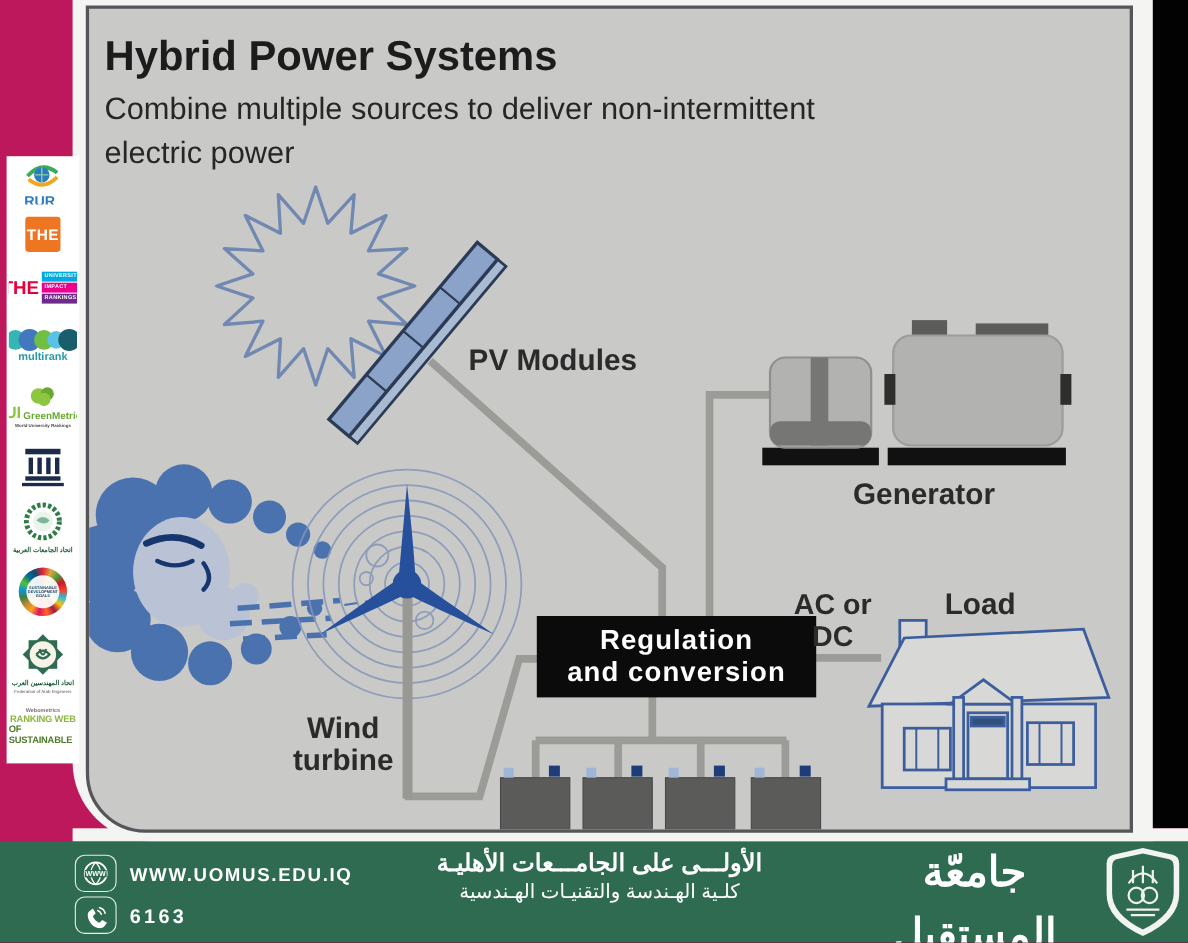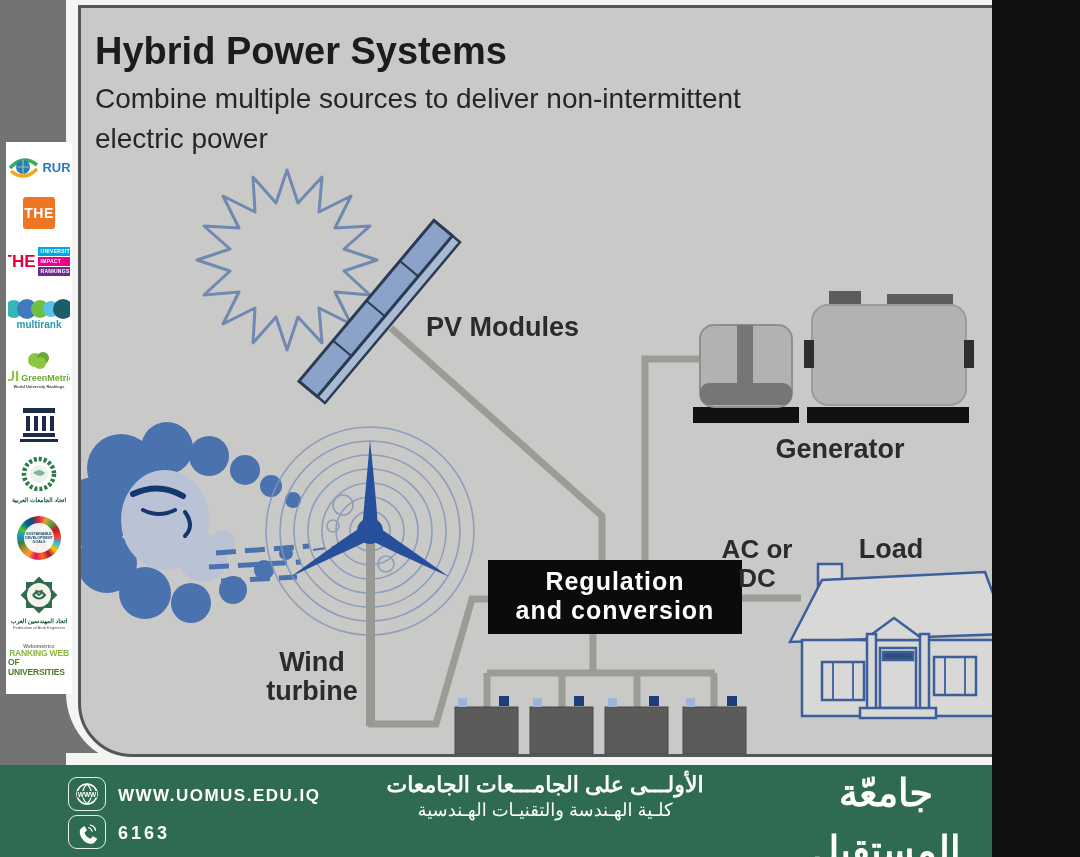--- a/index.html
+++ b/index.html
@@ -1,33 +1,33 @@
 <!DOCTYPE html>
 <html><head>
 <meta charset="utf-8">
 <style>
   html,body{margin:0;padding:0;background:#111;}
-  .stage{position:relative;width:992px;height:857px;overflow:hidden;
-         background:#737373;font-family:"Liberation Sans",sans-serif;}
+  .stage{position:relative;width:1080px;height:857px;overflow:hidden;
+         background:#be185d;font-family:"Liberation Sans",sans-serif;}
   
   .black-strip{position:absolute;left:1046px;top:0;width:34px;height:753px;background:#020202;}
   
   .panel-bg{position:absolute;left:66px;top:0;width:982px;height:765px;background:#f4f4f2;
             border-bottom-left-radius:72px;}
   .white-strip{position:absolute;left:66px;top:753px;width:1014px;height:12px;background:#f4f4f2;}
   
   .panel{position:absolute;left:78px;top:5px;width:946px;height:746px;background:#c9c9c7;
          border:3px solid #55565a;border-bottom-left-radius:54px;overflow:hidden;z-index:2;}
   .panel svg{position:absolute;inset:0;font-family:"Liberation Sans",sans-serif;}
 
   
   .sidebar{position:absolute;left:6px;top:142px;width:66px;height:552px;background:#ffffff;z-index:3;
            display:flex;flex-direction:column;align-items:center;gap:7px;padding-top:6px;box-sizing:border-box;}
   .logo{display:flex;flex-direction:column;align-items:center;justify-content:center;width:62px;overflow:hidden;}
-  .rur-row{display:flex;align-items:center;gap:1px;}
+  .rur-row{display:flex;gap:1px;flex-direction:column;}
   .rur-text{color:#2b7bbd;font-weight:bold;font-size:13px;}
   .the-box{width:32px;height:32px;background:#ee7623;border-radius:3px;display:flex;align-items:center;justify-content:center;}
   .the-box span{color:#fff;font-weight:bold;font-size:14px;letter-spacing:.5px;}
   .impact{display:flex;align-items:center;gap:2px;}
   .impact-the{color:#e4003a;font-weight:bold;font-size:17px;line-height:1;}
   .impact-bars{display:flex;flex-direction:column;gap:1px;}
   .impact-bar{color:#fff;font-weight:bold;font-size:5px;line-height:1.4;padding:1px 3px;letter-spacing:.3px;}
   .bar-univ{background:#00a9e0;}.bar-imp{background:#ec008c;}.bar-rank{background:#6e2b8b;}
   .mr-circles{display:flex;align-items:center;height:22px;}
   .mr-circles i{display:block;border-radius:50%;margin-left:-6px;}
@@ -305,21 +305,21 @@
         <circle cx="21" cy="21" r="12" fill="#f7f3e8"></circle>
         <path d="M15,21 q6,-7 12,0 q-6,7 -12,0 M18,16 q3,10 6,0" stroke="#2e6b51" stroke-width="2" fill="none"></path>
       </svg>
       <span class="logo-ar">اتحاد المهندسين العرب</span>
       <span class="logo-en-tiny">Federation of Arab Engineers</span>
     </div>
 
     <div class="logo" style="height:38px">
       <span class="web-line0">Webometrics</span>
       <span class="web-line1">RANKING WEB</span>
-      <span class="web-line2">OF UNIVERSITIES</span>
+      <span class="web-line2">OF SUSTAINABLE</span>
     </div>
   </div>
 
   <div class="footer">
 
     <div class="chip" style="left:68px;top:12px">
       <svg width="26" height="26" viewBox="0 0 26 26">
         <circle cx="13" cy="13" r="10" fill="none" stroke="#fff" stroke-width="1.6"></circle>
         <path d="M3,13h20 M13,3c-6,6 -6,14 0,20 M13,3c6,6 6,14 0,20" stroke="#fff" stroke-width="1.2" fill="none"></path>
         <rect x="3" y="10" width="20" height="6.5" fill="#2e6b51"></rect>
@@ -330,21 +330,21 @@
 
     <div class="chip" style="left:68px;top:50px">
       <svg width="24" height="24" viewBox="0 0 28 28">
         <path d="M10 24 C6 20 4 13 7 10 l4 -3 3 5 -3 3 c1 3 4 6 7 7 l3 -3 5 3 -3 4 c-3 3 -9 2 -13 -2 Z" fill="#fff"></path>
         <path d="M18 6 q5 1 6 6 M16 9 q3 1 4 4" stroke="#fff" stroke-width="1.6" fill="none" stroke-linecap="round"></path>
       </svg>
     </div>
     <div class="contact-text" style="left:118px;top:58px;font-size:18px;letter-spacing:3px">6163</div>
 
     <div class="ar-block">
-      <div class="ar-line1">الأولـــى على الجامـــعات الجامعات</div>
+      <div class="ar-line1">الأولـــى على الجامـــعات الأهليـة</div>
       <div class="ar-line2">كلـية الهـندسة والتقنيـات الهـندسية</div>
     </div>
 
     <div class="brand">
       <div class="brand-ar">جامعّة المستقبل</div>
 
     </div>
 
     <div class="shield">
       <svg width="74" height="84" viewBox="0 0 74 84">

